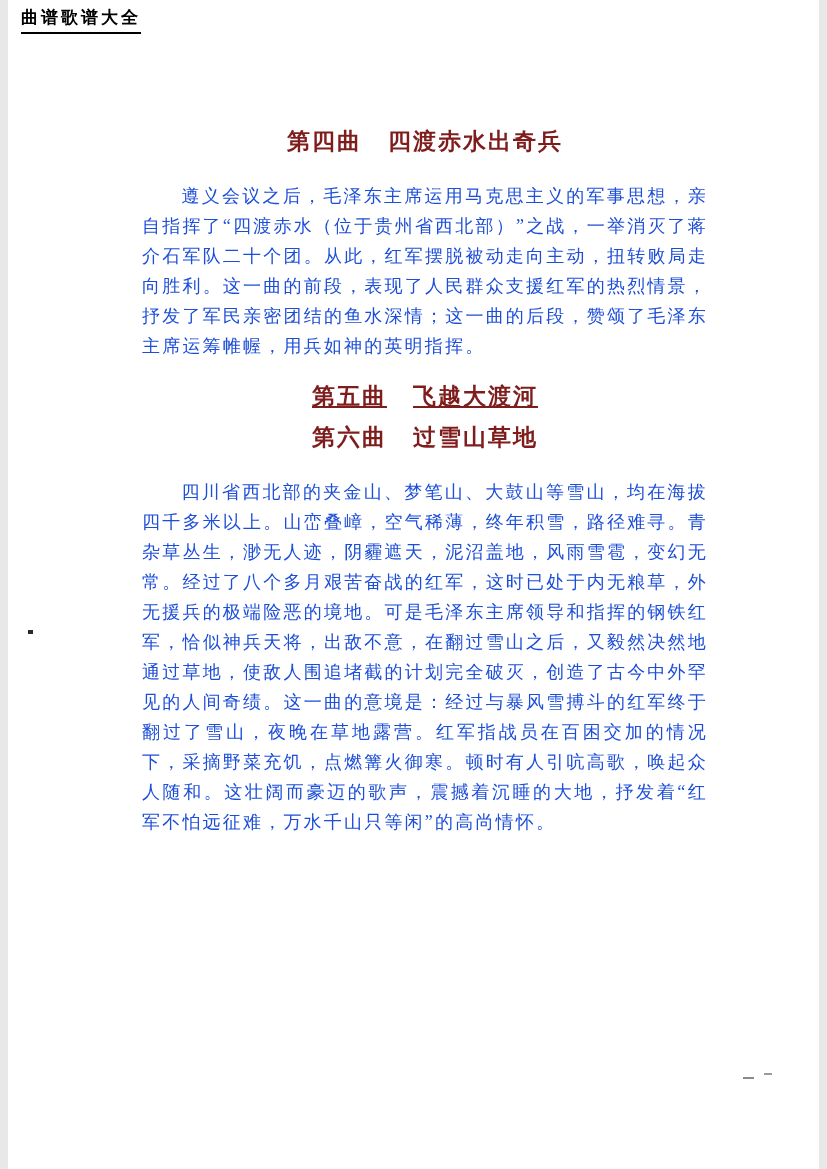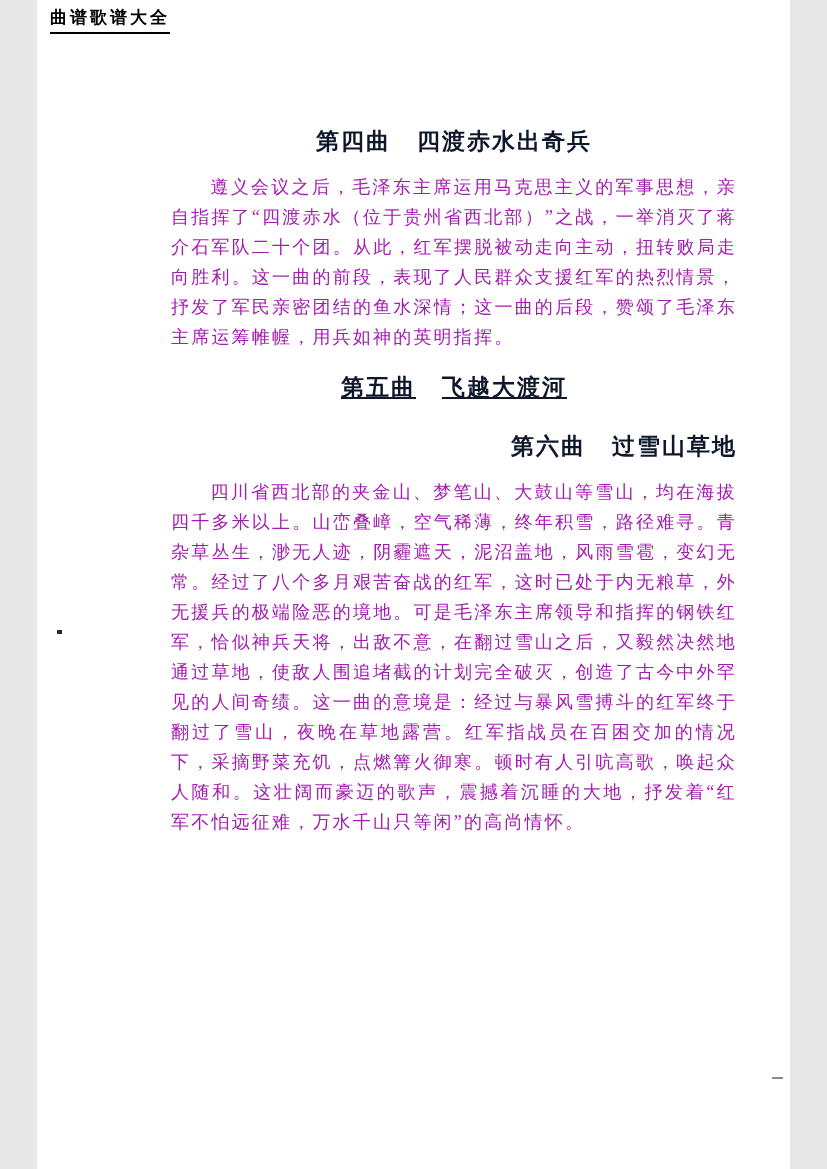--- a/index.html
+++ b/index.html
@@ -1,18 +1,18 @@
 <!DOCTYPE html>
 <html><head>
 <meta charset="utf-8">
 <style>
   html,body { margin:0; padding:0; background:#e8e8e8; }
   .page {
     position: relative;
-    width: 753px;
+    width: 811px;
     height: 1169px;
     margin: 0 auto;
     background: #ffffff;
     overflow: hidden;
     color: #111;
     font-family: "Liberation Serif", "DejaVu Serif", serif;
   }
   .book-header {
     position: absolute;
     left: 13px;
@@ -31,35 +31,35 @@
     left: 134px;
     top: 0;
     width: 566px;
   }
   .section-title {
     text-align: center;
     font-family: "Liberation Sans", "DejaVu Sans", sans-serif;
     font-weight: bold;
     font-size: 23px;
     letter-spacing: 2px;
-    color: #0f172a;
+    color: #7f1d1d;
     white-space: nowrap;
   }
   .section-title .num { margin-right: 26px; }
   .t1 { margin-top: 126px; }
   .t2 { margin-top: 20px; text-decoration: underline; }
-  .t3 { margin-top: 28px; text-align: right; }
+  .t3 { margin-top: 10px; }
   .para {
-    margin-top: 15px;
+    margin-top: 24px;
     font-size: 18px;
     line-height: 30px;
     letter-spacing: 2.2px;
     text-align: justify;
     text-indent: 2.2em;
-    color: #a21caf;
+    color: #1d4ed8;
   }
   .speck-left {
     position: absolute;
     left: 20px;
     top: 630px;
     width: 5px;
     height: 4px;
     background: #2a2a2a;
   }
   .speck-br-1 {

